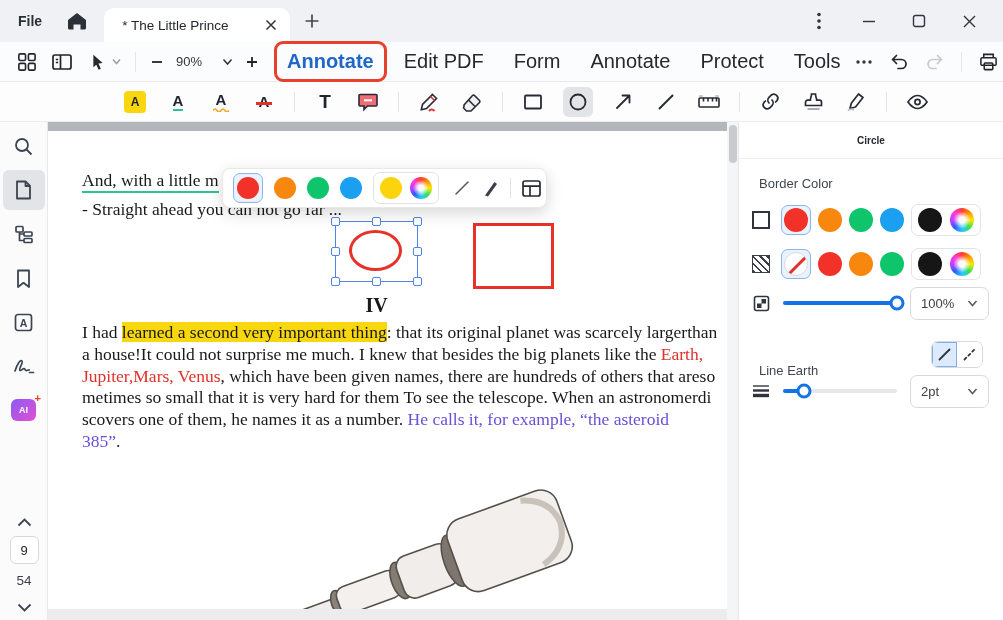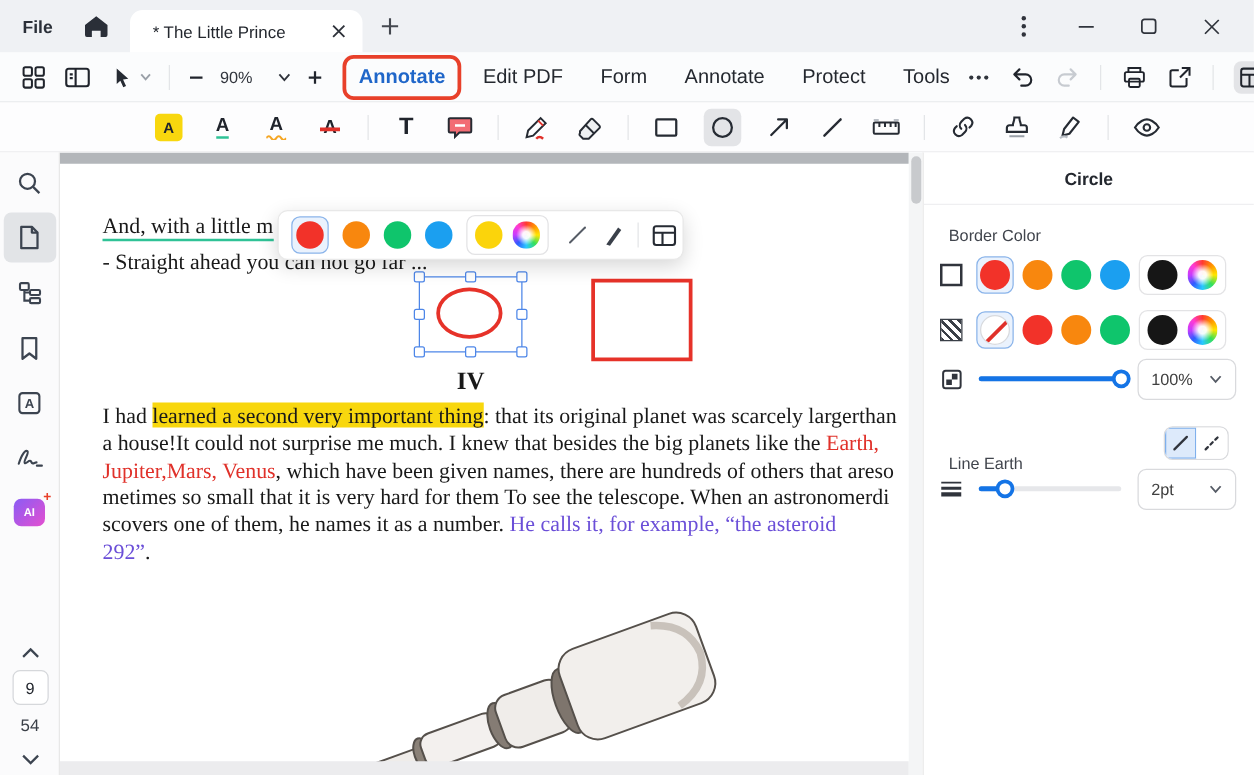--- a/index.html
+++ b/index.html
@@ -32,21 +32,21 @@
   .win-controls{margin-left:auto;display:flex;align-items:center;gap:26px;padding-right:22px;}
   .win-controls .wc{display:flex;align-items:center;justify-content:center;width:24px;height:24px;}
 
   
   .toolbar{position:absolute;left:0;top:42px;width:1003px;height:40px;background:#fbfcfd;
     border-bottom:1px solid var(--border);display:flex;align-items:center;gap:14px;padding:0 14px 0 16px;}
   .tb-group{display:flex;align-items:center;gap:14px;}
   .zoom-val{font-size:13px;color:#30343c;min-width:34px;}
   .zoom-btn{font-size:17px;color:#20242c;line-height:1;}
   #main-tabs{display:flex;align-items:center;gap:30px;margin-left:14px;}
-  .tab{font-size:16px;color:#24282f;position:relative;white-space:nowrap;cursor:default;}
+  .tab{font-size:20px;color:#24282f;position:relative;white-space:nowrap;cursor:default;}
   .tab.active{color:#1f66c9;font-weight:700;}
   .tab.boxed::after{content:"";position:absolute;left:-13px;right:-13px;top:-9px;bottom:-9px;
     border:3px solid var(--annotate-red);border-radius:9px;pointer-events:none;}
   .right-tools{margin-left:auto;display:flex;align-items:center;gap:16px;}
   .tool-active{background:#e3e4e7;border-radius:6px;padding:4px;}
 
   
   .annotbar{position:absolute;left:0;top:82px;width:1003px;height:40px;background:#fdfdfe;
     border-bottom:1px solid #ececee;display:flex;align-items:center;gap:17px;padding-left:122px;}
   .aic{position:relative;display:flex;align-items:center;justify-content:center;width:26px;height:26px;}
@@ -109,21 +109,21 @@
     radial-gradient(circle at 50% 50%, rgba(255,255,255,.95) 0 18%, rgba(255,255,255,0) 52%),
     conic-gradient(#ff3b30,#ff9500,#ffe600,#35e05a,#28c8ff,#2f5bff,#c63bff,#ff3bd4,#ff3b30);}
   .sel-wrap{width:30px;height:30px;border:1.5px solid #8ab4ea;background:#eaf2fd;border-radius:7px;
     display:flex;align-items:center;justify-content:center;flex:0 0 auto;}
   .swatch-group{height:32px;border:1px solid #e3e3e5;border-radius:7px;display:flex;align-items:center;
     gap:8px;padding:0 6px;flex:0 0 auto;}
 
   
   .rightpanel{position:absolute;left:738px;top:122px;width:265px;height:498px;background:#fff;
     border-left:1px solid #e7e7e7;}
-  .rp-title{text-align:center;font-size:14px;font-weight:700;color:#23272e;padding-top:13px;}
+  .rp-title{text-align:center;font-size:10px;font-weight:700;color:#23272e;padding-top:13px;}
   .rp-sep{height:1px;background:#efeff1;margin-top:12px;}
   .rp-label{font-size:13px;color:#41454d;margin:17px 0 0 20px;}
   .rp-row{position:absolute;left:12px;display:flex;align-items:center;}
   .row-swatches{display:flex;align-items:center;gap:7px;margin-left:10px;}
   .rp .swatch{width:24px;height:24px;}
   .lead-icon{width:20px;height:20px;display:flex;align-items:center;justify-content:center;}
   .hatch{width:18px;height:18px;border:1px solid #3a3f47;
     background:repeating-linear-gradient(45deg,#3a3f47 0 2px,#fff 2px 5px);}
   .bsq{width:18px;height:18px;border:2.5px solid #30343c;background:#fff;}
   .slider{position:relative;height:4px;border-radius:2px;background:#e6e7ea;width:114px;margin-left:12px;}
@@ -474,21 +474,21 @@
   </div>
 
   <div class="doc-heading">IV</div>
   <div class="red-rect"></div>
   <div id="para">
       <div class="doc-line"><span class="run-plain">I had </span><span class="run-highlight">learned a second very important thing</span><span class="run-plain">: that its original planet was scarcely largerthan</span></div>
       <div class="doc-line"><span class="run-plain"> a house!It could not surprise me much. I knew that besides the big planets like the </span><span class="run-red">Earth,</span></div>
       <div class="doc-line"><span class="run-red">Jupiter,Mars, Venus</span><span class="run-plain">, which have been given names, there are hundreds of others that areso</span></div>
       <div class="doc-line"><span class="run-plain">metimes so small that it is very hard for them To see the telescope. When an astronomerdi</span></div>
       <div class="doc-line"><span class="run-plain">scovers one of them, he names it as a number. </span><span class="run-purple">He calls it, for example, “the asteroid</span></div>
-      <div class="doc-line"><span class="run-purple">292”</span><span class="run-plain">.</span></div>
+      <div class="doc-line"><span class="run-purple">385”</span><span class="run-plain">.</span></div>
     </div>
 
   <svg class="telescope" width="340" height="130" viewBox="0 0 340 130" style="overflow:visible;">
     <g transform="rotate(-20 170 85)" stroke="#55504b" stroke-width="1.6">
       <rect x="6" y="78" width="48" height="13" rx="4" fill="#efece9"></rect>
       <ellipse cx="56" cy="84" rx="7" ry="13" fill="#8a8178"></ellipse>
       <rect x="56" y="70" width="64" height="28" rx="9" fill="#f3f0ee"></rect>
       <ellipse cx="122" cy="84" rx="9" ry="19" fill="#857c74"></ellipse>
       <rect x="122" y="62" width="56" height="44" rx="11" fill="#f0edea"></rect>
       <ellipse cx="180" cy="84" rx="11" ry="27" fill="#7e756d"></ellipse>

